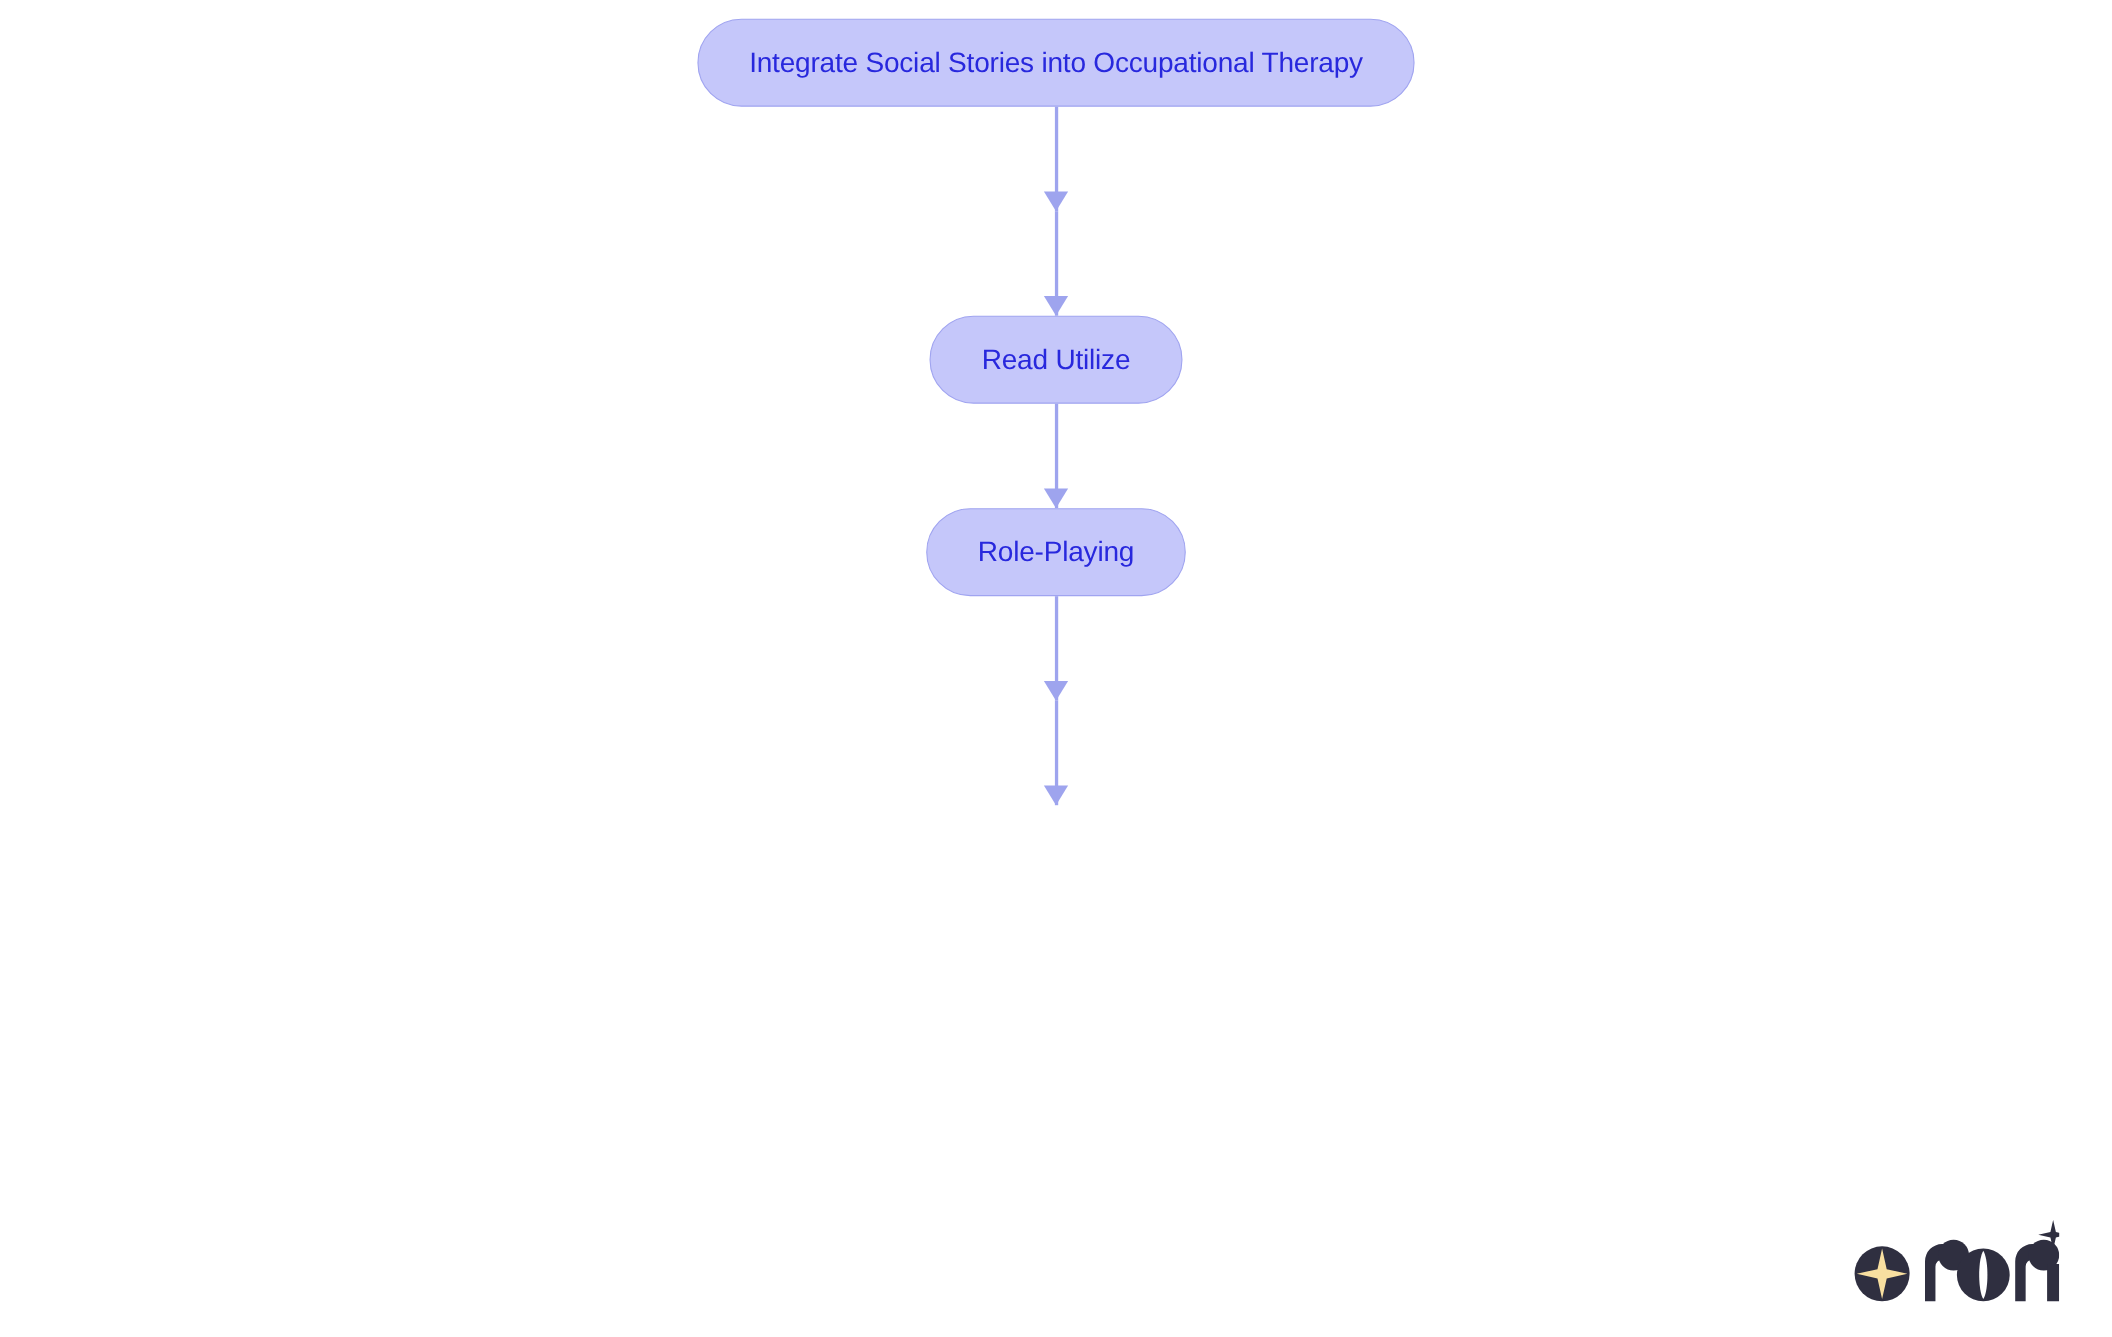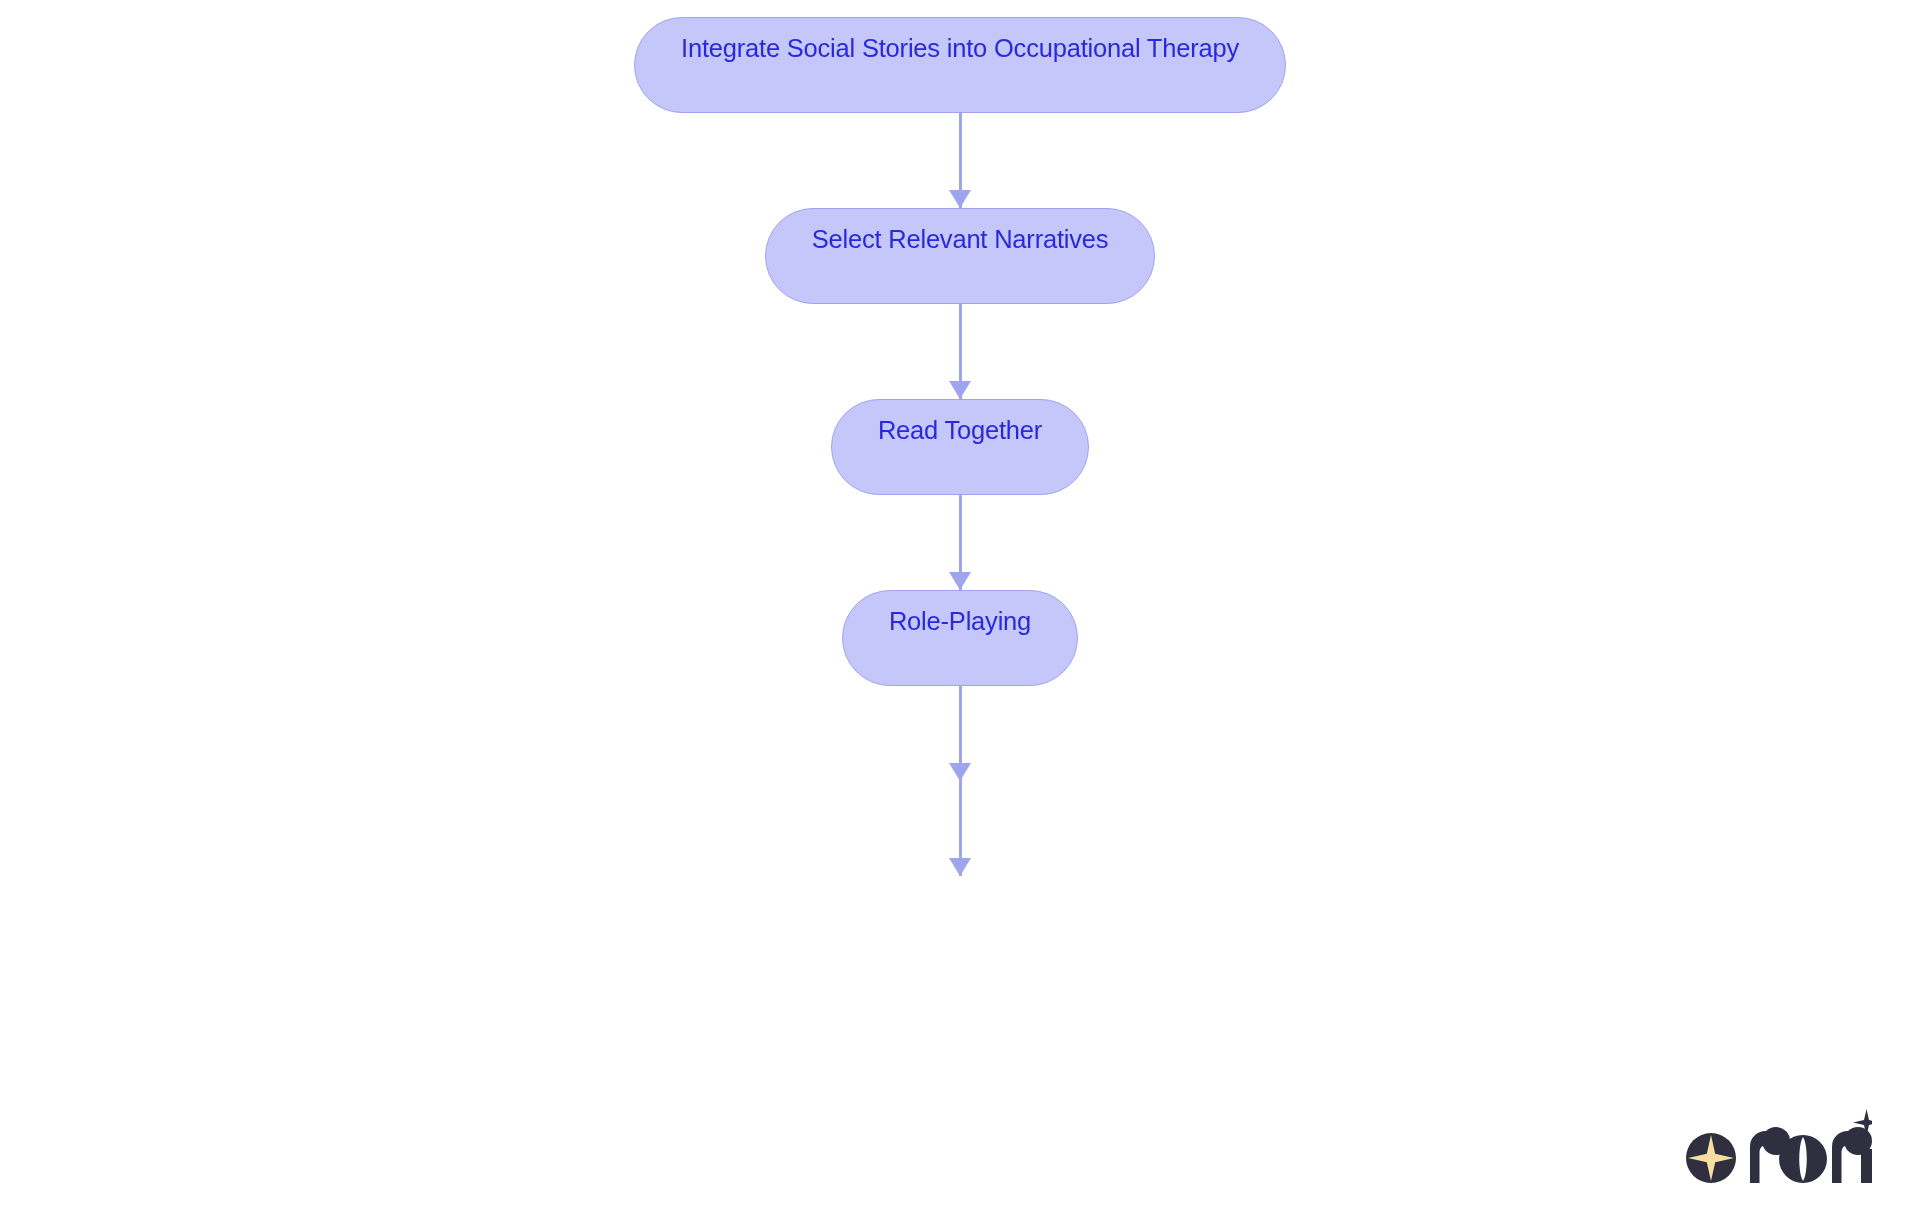--- a/index.html
+++ b/index.html
@@ -32,23 +32,24 @@
     align-items: center;
   }
 
   .node {
     box-sizing: border-box;
     background: #c5c7fa;
     border: 1.6px solid #a0a4f0;
     border-radius: 999px;
     color: #2828dd;
     display: flex;
+    align-items: center;
     justify-content: center;
-    height: 96px;
-    padding: 16px 46px;
+    height: 80px;
+    padding: 3px 46px;
     font-size: 25.5px;
     letter-spacing: -0.2px;
     white-space: nowrap;
     position: relative;
     z-index: 2;
   }
 
   .connector {
     position: relative;
     width: 3px;
@@ -103,31 +104,28 @@
 
     <div class="node">
       <span>Integrate Social Stories into Occupational Therapy</span>
     </div>
 
     <div class="connector">
       <span class="line"></span>
       <span class="head"></span>
     </div>
 
-    <div class="node">
-      <span>Select Relevant Narratives</span>
-    </div>
 
     <div class="connector">
       <span class="line"></span>
       <span class="head"></span>
     </div>
 
     <div class="node">
-      <span>Read Together</span>
+      <span>Read Utilize</span>
     </div>
 
     <div class="connector">
       <span class="line"></span>
       <span class="head"></span>
     </div>
 
     <div class="node">
       <span>Role-Playing</span>
     </div>

